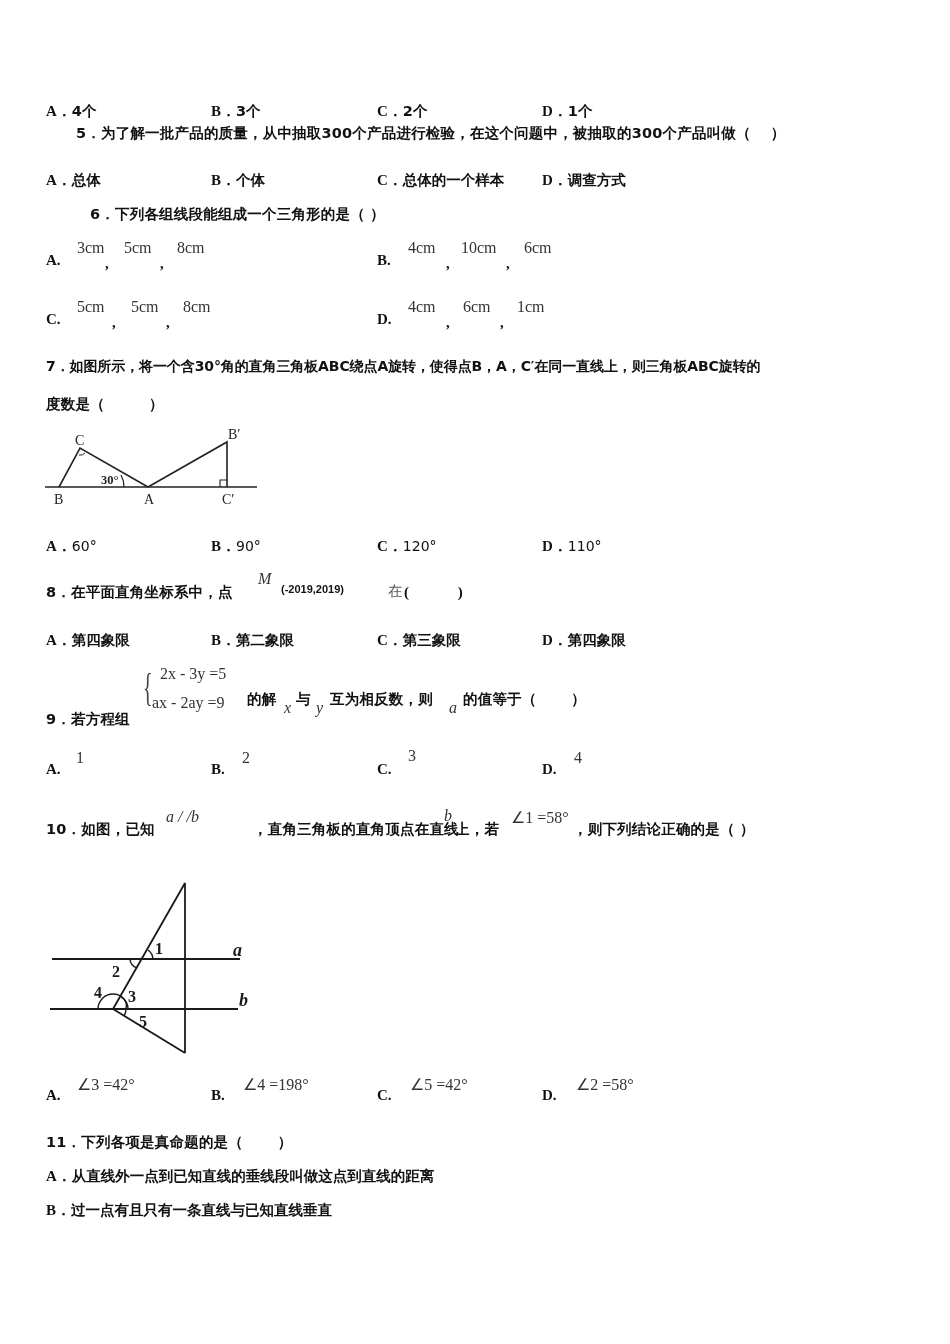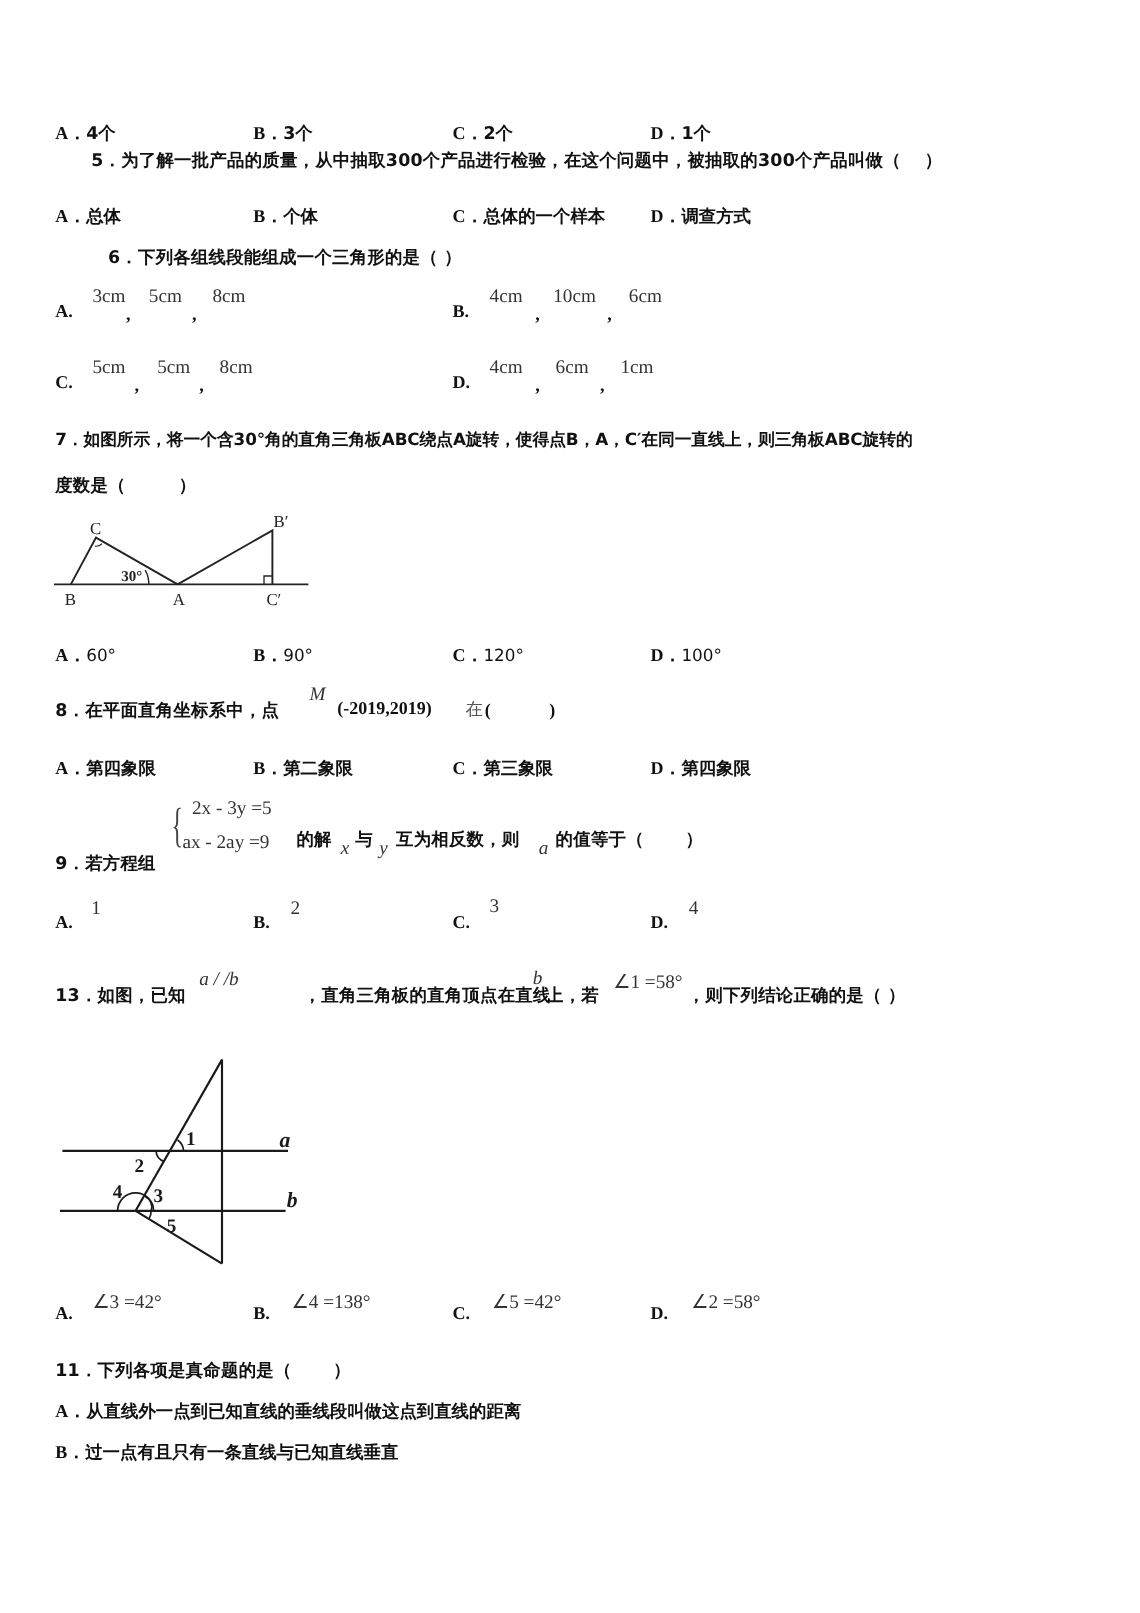--- a/index.html
+++ b/index.html
@@ -93,27 +93,27 @@
       <text x="104" y="84">A</text>
       <text x="188" y="19">B′</text>
       <text x="182" y="84">C′</text>
       <text x="61" y="64" font-size="12.5" font-weight="bold">30°</text>
     </g>
   </svg>
 
   <div class="abs opt" style="left:46px;top:537px;"><span class="lbl">A．</span><span class="deg">60°</span></div>
   <div class="abs opt" style="left:211px;top:537px;"><span class="lbl">B．</span><span class="deg">90°</span></div>
   <div class="abs opt" style="left:377px;top:537px;"><span class="lbl">C．</span><span class="deg">120°</span></div>
-  <div class="abs opt" style="left:542px;top:537px;"><span class="lbl">D．</span><span class="deg">100°</span></div>
+  <div class="abs opt" style="left:542px;top:537px;"><span class="lbl">D．</span><span class="deg">110°</span></div>
 </div>
 
 <div>
   <div class="abs q" style="left:46px;top:583px;">8．在平面直角坐标系中，点</div>
   <div class="abs mi" style="left:258px;top:570px;">M</div>
-  <div class="abs" style="left:281px;top:583px;font-family:Liberation Serif, serif;font-weight:bold;font-size:15px;">(-2019,2019)</div>
+  <div class="abs" style="left:281px;top:583px;font-family:Liberation Sans, sans-serif;font-weight:bold;font-size:11px;">(-2019,2019)</div>
   <div class="abs" style="left:388px;top:582px;font-size:14.5px;color:#555;">在</div>
   <div class="abs" style="left:404px;top:583px;font-family:'Liberation Serif',serif;font-weight:bold;font-size:15px;white-space:pre;">(　　　 )</div>
 
   <div class="abs opt" style="left:46px;top:631px;"><span class="lbl">A．</span><span>第四象限</span></div>
   <div class="abs opt" style="left:211px;top:631px;"><span class="lbl">B．</span><span>第二象限</span></div>
   <div class="abs opt" style="left:377px;top:631px;"><span class="lbl">C．</span><span>第三象限</span></div>
   <div class="abs opt" style="left:542px;top:631px;"><span class="lbl">D．</span><span>第四象限</span></div>
 </div>
 
 <div>
@@ -141,21 +141,21 @@
     <span class="abs lbl" style="left:377px;top:761px;">C.</span>
     <span class="abs m" style="left:408px;top:747px;">3</span>
   </div>
   <div>
     <span class="abs lbl" style="left:542px;top:761px;">D.</span>
     <span class="abs m" style="left:574px;top:749px;">4</span>
   </div>
 </div>
 
 <div>
-  <div class="abs q" style="left:46px;top:820px;">13．如图，已知</div>
+  <div class="abs q" style="left:46px;top:820px;">10．如图，已知</div>
   <div class="abs mi" style="left:166px;top:808px;">a / /b</div>
   <div class="abs q" style="left:205px;top:820px;margin-left:48px;">，直角三角板的直角顶点在直线</div>
   <div class="abs mi" style="left:444px;top:807px;">b</div>
   <div class="abs q" style="left:455px;top:820px;">上，若</div>
   <div class="abs m" style="left:511px;top:808px;">∠1 =58°</div>
   <div class="abs q" style="left:573px;top:820px;">，则下列结论正确的是（ ）</div>
 
   <svg class="abs" style="left:40px;top:870px;" width="230" height="190">
     <g stroke="#1a1a1a" stroke-width="1.8" fill="none">
       <line x1="12" y1="89" x2="200" y2="89"></line>
@@ -179,21 +179,21 @@
       <text x="199" y="136" font-style="italic" font-size="18">b</text>
     </g>
   </svg>
 
   <div>
     <span class="abs lbl" style="left:46px;top:1087px;">A.</span>
     <span class="abs m" style="left:77px;top:1075px;">∠3 =42°</span>
   </div>
   <div>
     <span class="abs lbl" style="left:211px;top:1087px;">B.</span>
-    <span class="abs m" style="left:243px;top:1075px;">∠4 =138°</span>
+    <span class="abs m" style="left:243px;top:1075px;">∠4 =198°</span>
   </div>
   <div>
     <span class="abs lbl" style="left:377px;top:1087px;">C.</span>
     <span class="abs m" style="left:410px;top:1075px;">∠5 =42°</span>
   </div>
   <div>
     <span class="abs lbl" style="left:542px;top:1087px;">D.</span>
     <span class="abs m" style="left:576px;top:1075px;">∠2 =58°</span>
   </div>
 </div>

